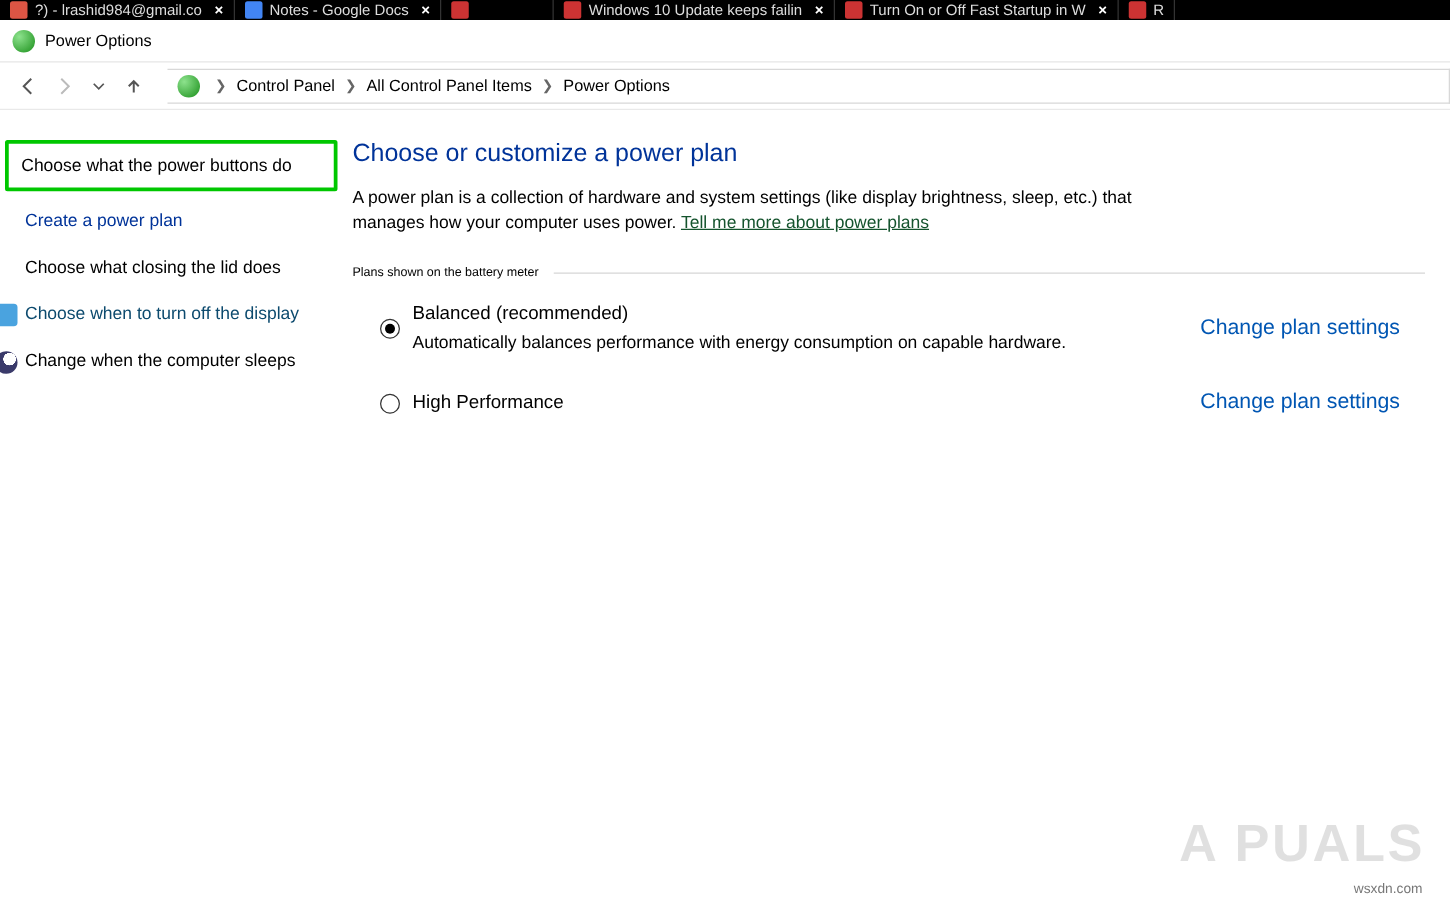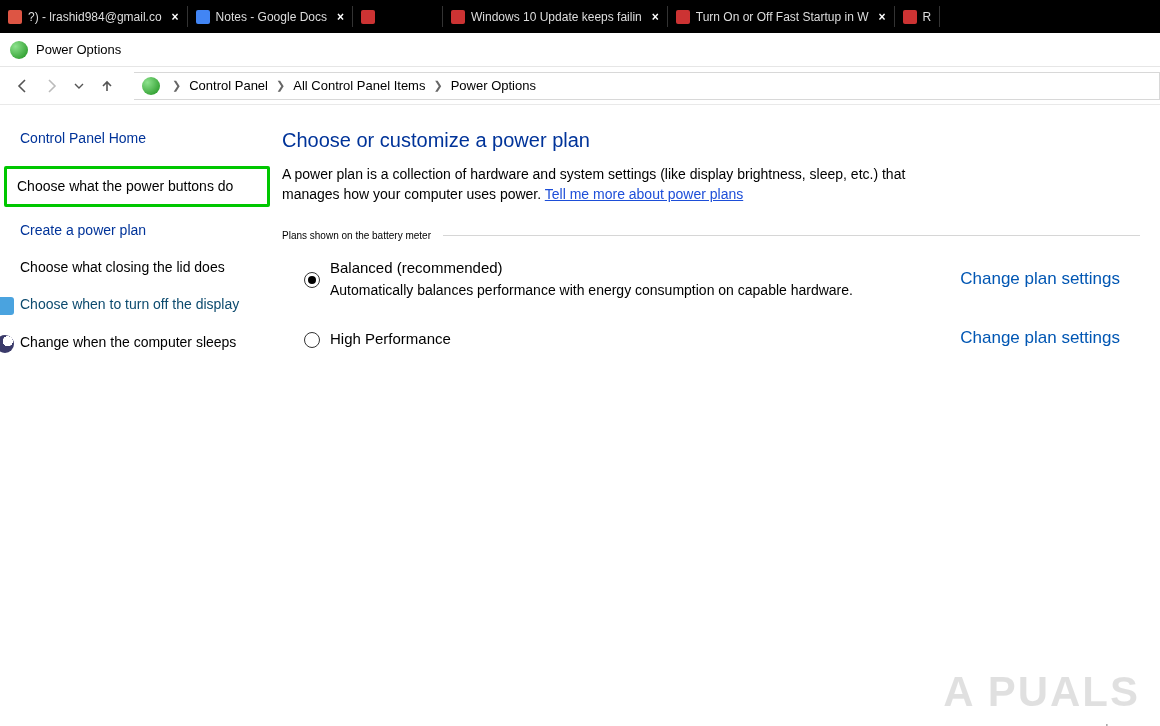--- a/index.html
+++ b/index.html
@@ -1,17 +1,17 @@
 <!DOCTYPE html>
 <html><head>
 <meta charset="utf-8">
 <style>
   * { box-sizing: border-box; }
   html, body { margin: 0; padding: 0; font-family: "Segoe UI", Arial, sans-serif; width: 1160px; height: 726px; overflow: hidden; background: #fff; color: #000; }
-  .browser-tabs { height: 33px; background: #000; display: flex; align-items: center; font-size: 12px; color: #ddd; overflow: hidden; }
+  .browser-tabs { height: 16px; background: #000; display: flex; align-items: center; font-size: 12px; color: #ddd; overflow: hidden; }
   .browser-tab { display: flex; align-items: center; height: 21px; padding: 0 8px; white-space: nowrap; border-right: 1px solid #333; position: relative; }
   .browser-tab .fav { width: 14px; height: 14px; background: #555; margin-right: 6px; border-radius: 2px; }
   .browser-tab.gmail .fav { background: linear-gradient(#d54 0 100%); }
   .browser-tab.docs .fav { background: #4285f4; }
   .browser-tab.other .fav { background: #c33; }
   .tab-close { margin-left: 10px; color: #fff; font-weight: bold; }
   .titlebar { height: 34px; display: flex; align-items: center; padding-left: 10px; border-bottom: 1px solid #e6e6e6; }
   .titlebar .appicon { width: 18px; height: 18px; margin-right: 8px; background: radial-gradient(circle at 30% 30%, #8de28d, #1a8f1a); border-radius: 50%; position: relative; }
   .titlebar .title { font-size: 13px; }
   .navbar { height: 38px; display: flex; align-items: center; padding-left: 12px; border-bottom: 1px solid #e9e9e9; }
@@ -28,21 +28,21 @@
   .side-link.under { color: #0c4a6e; }
   .highlight-box { border: 3px solid #00c700; border-radius: 2px; padding: 8px 10px; margin-left: -14px; margin-right: -30px; margin-bottom: 14px; }
   .highlight-box .side-link { margin-bottom: 0; color: #000; }
   .side-icon-row { display: flex; align-items: flex-start; margin-bottom: 18px; margin-left: -22px; }
   .side-icon { width: 18px; height: 18px; margin-right: 6px; background: #3a8; border-radius: 50%; flex-shrink: 0; margin-top: 2px; }
   .side-icon.moon { background: radial-gradient(circle at 65% 35%, #fff 0 30%, #3a3a6a 31% 100%); }
   .side-icon.monitor { background: #4aa3df; border-radius: 3px; }
   .main { flex: 1; padding: 24px 20px 0 24px; }
   .main-title { font-size: 20px; color: #003399; margin-bottom: 12px; }
   .main-desc { font-size: 14px; line-height: 20px; max-width: 680px; }
-  .main-desc a { color: #1d4ed8; text-decoration: underline; }
+  .main-desc a { color: #14532d; text-decoration: underline; }
   .section-hdr { font-size: 10px; margin-top: 26px; margin-bottom: 12px; display: flex; align-items: center; }
   .section-hdr .line { flex: 1; height: 1px; background: #d6d6d6; margin-left: 12px; }
   .plan-row { display: flex; align-items: center; padding: 6px 0 6px 22px; }
   .radio { width: 16px; height: 16px; border: 1px solid #333; border-radius: 50%; margin-right: 10px; margin-top: 3px; position: relative; flex-shrink: 0; }
   .radio.checked::after { content: ""; position: absolute; top: 3px; left: 3px; width: 8px; height: 8px; background: #000; border-radius: 50%; }
   .plan-body { flex: 1; }
   .plan-name { font-size: 15px; }
   .plan-desc { font-size: 14px; margin-top: 6px; margin-left: 0; }
   .plan-action { font-size: 17px; color: #0056b3; margin-left: 20px; margin-right: 20px; white-space: nowrap; }
   .watermark { position: absolute; right: 20px; bottom: 22px; font-size: 42px; font-weight: bold; color: rgba(0,0,0,0.12); letter-spacing: 2px; }
@@ -116,21 +116,20 @@
     <span class="crumb-sep">❯</span>
     <span class="crumb">All Control Panel Items</span>
     <span class="crumb-sep">❯</span>
     <span class="crumb">Power Options</span>
   </div>
 </div>
 
 <div class="content">
 
   <div class="sidebar">
-    <a class="side-link" style="margin-left:2px;">Control Panel Home</a>
 
     <div class="highlight-box">
       <a class="side-link">Choose what the power buttons do</a>
     </div>
 
     <a class="side-link" style="margin-left:2px;">Create a power plan</a>
 
     <a class="side-link plain" style="margin-left:2px;">Choose what closing the lid does</a>
 
     <div class="side-icon-row">

